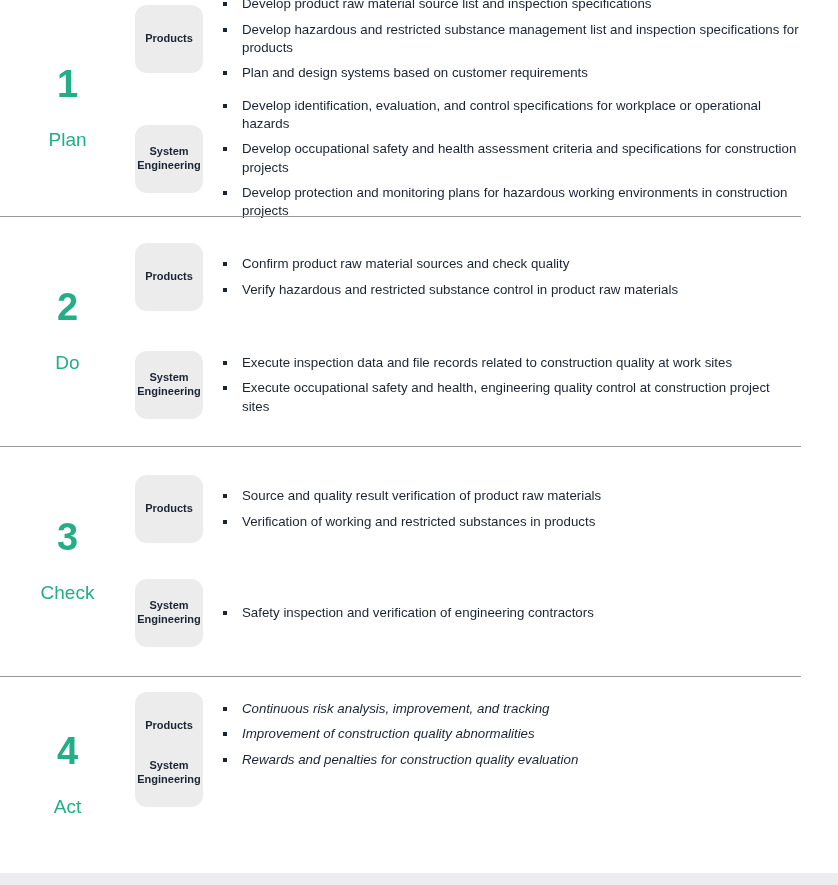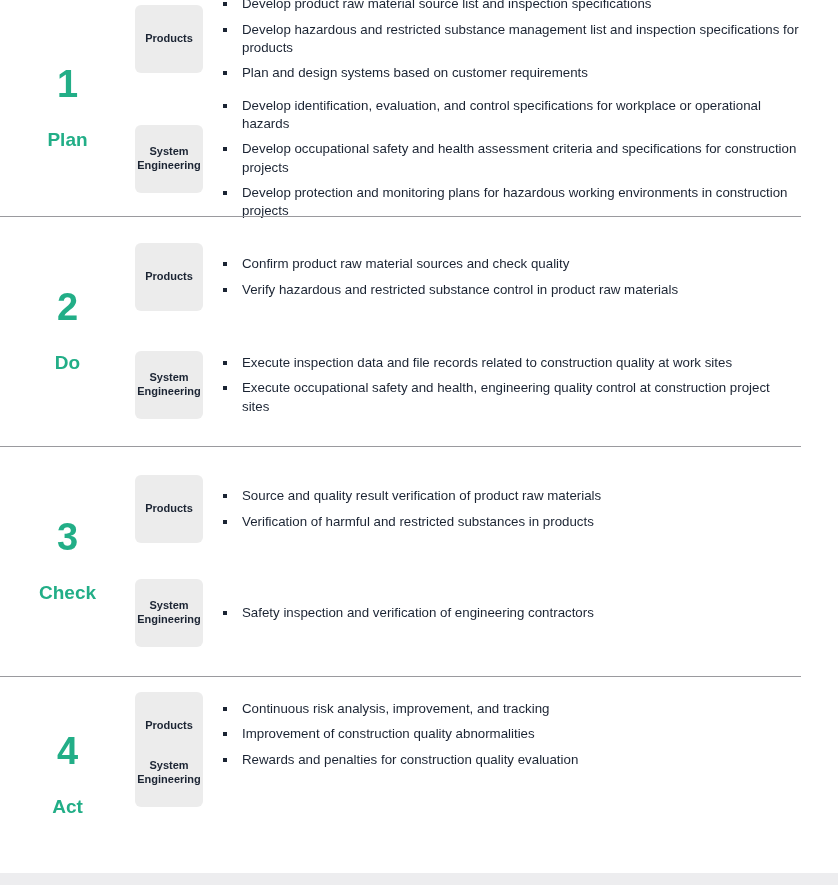--- a/index.html
+++ b/index.html
@@ -60,21 +60,21 @@
   .stage-number {
     font-size: 38px;
     font-weight: 700;
     line-height: 1.0;
     color: #22AE87;
     letter-spacing: 0px;
   }
   .stage-label {
     margin-top: 27px;
     font-size: 19px;
-    font-weight: 700;
+    font-weight: 400;
     line-height: 1.0;
     color: #22AE87;
   }
 
   
   .rows-col {
     flex: 1 1 auto;
     display: flex;
     flex-direction: column;
     justify-content: center;
@@ -84,21 +84,21 @@
   .cat-row {
     display: flex;
     flex-direction: row;
     align-items: center;
   }
 
   .cat-box {
     flex: 0 0 68px;
     width: 68px;
     height: 68px;
-    border-radius: 6px;
+    border-radius: 12px;
     background: #ECECEC;
     display: flex;
     align-items: center;
     justify-content: center;
     text-align: center;
     color: #1b2433;
     font-size: 11px;
     font-weight: 700;
     line-height: 1.25;
     box-sizing: border-box;
@@ -138,21 +138,21 @@
   .sec-4 { height: 198px; }
 
   .sec-1 .cat-row + .cat-row { margin-top: 14px; }
   .sec-2 .cat-row + .cat-row { margin-top: 40px; }
   .sec-3 .cat-row + .cat-row { margin-top: 36px; }
 
   
   .sec-4 .rows-col { justify-content: flex-start; padding-top: 16px; }
   .sec-4 .row-products .bullets { visibility: hidden; }
   .sec-4 .cat-row + .cat-row { margin-top: -22px; }
-  .sec-4 .row-system .bullets { position: relative; top: -38px; }
+  .sec-4 .row-system .bullets { position: relative; top: -38px; font-style: italic; }
 
   
   .bottom-band {
     position: absolute;
     left: 0;
     bottom: 0;
     width: 838px;
     height: 12px;
     background: #EDEDEF;
   }
@@ -240,21 +240,21 @@
     </div>
 
     <div class="rows-col">
 
       <div class="cat-row row-products">
         <div class="cat-box">
           <span class="cat-box-label">Products</span>
         </div>
         <ul class="bullets">
           <li><span class="sq"></span><span>Source and quality result verification of product raw materials</span></li>
-          <li><span class="sq"></span><span>Verification of harmful and restricted substances in products</span></li>
+          <li><span class="sq"></span><span>Verification of working and restricted substances in products</span></li>
         </ul>
       </div>
 
       <div class="cat-row row-system">
         <div class="cat-box">
           <span class="cat-box-label">System
 Engineering</span>
         </div>
         <ul class="bullets">
           <li><span class="sq"></span><span>Safety inspection and verification of engineering contractors</span></li>

